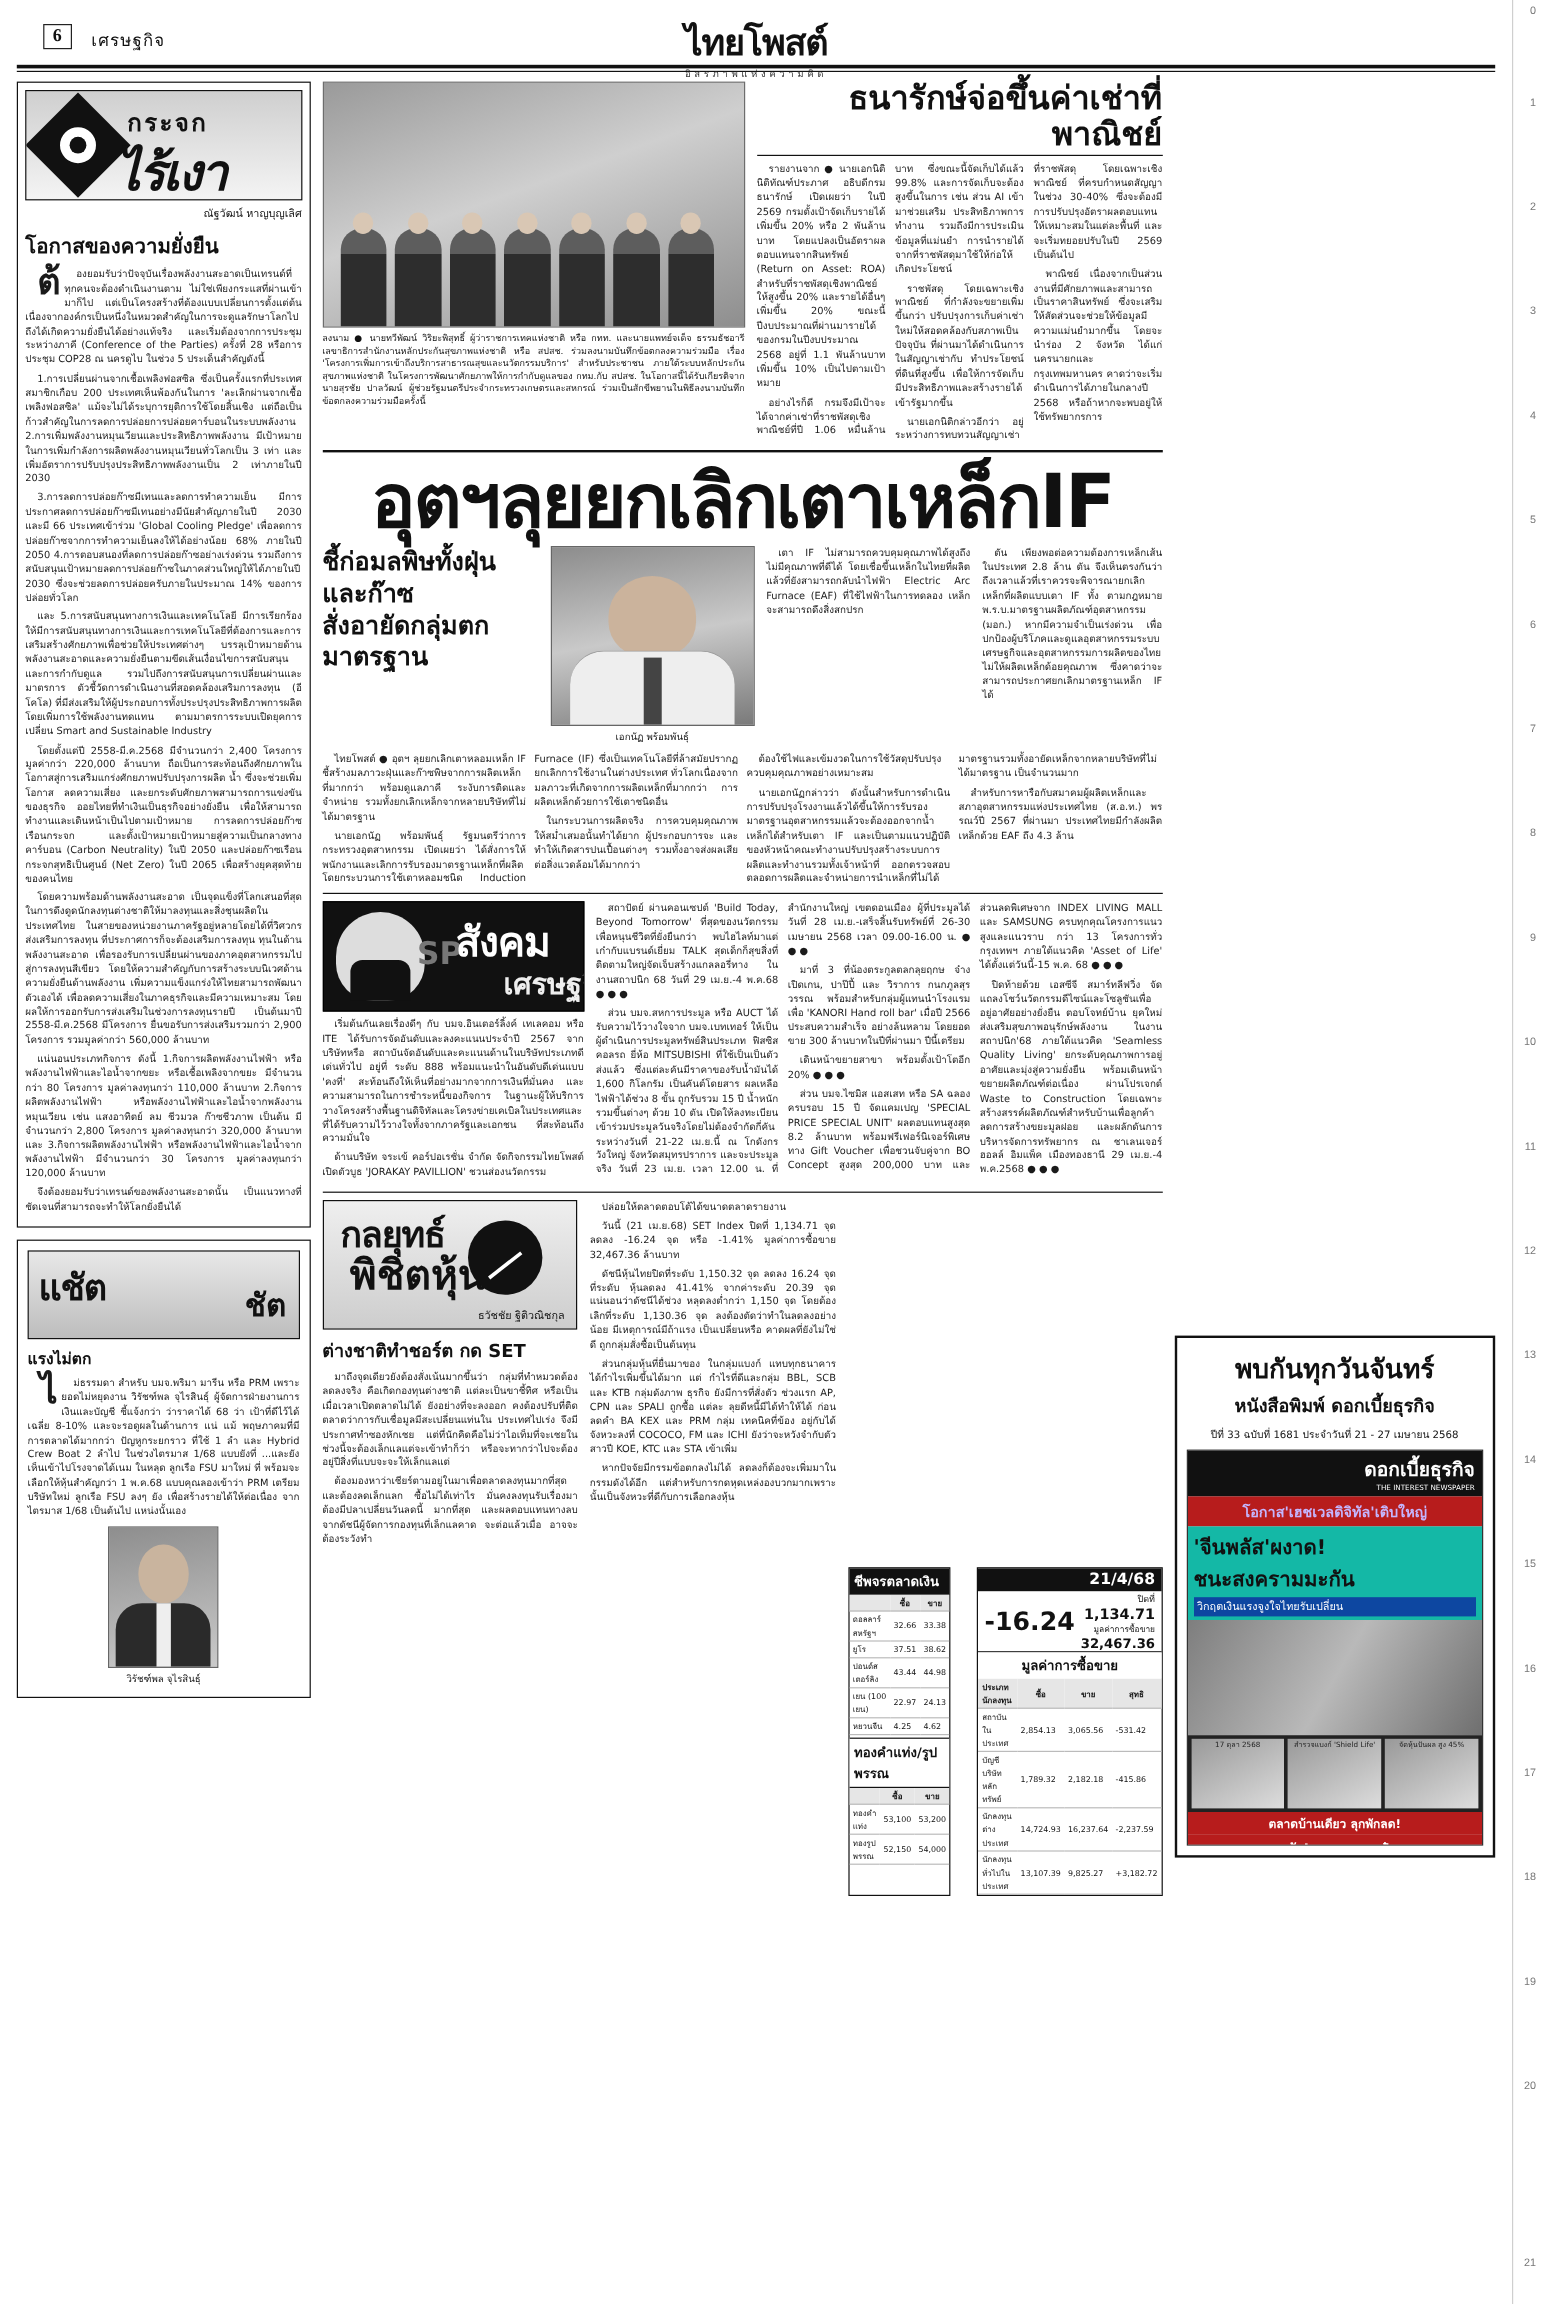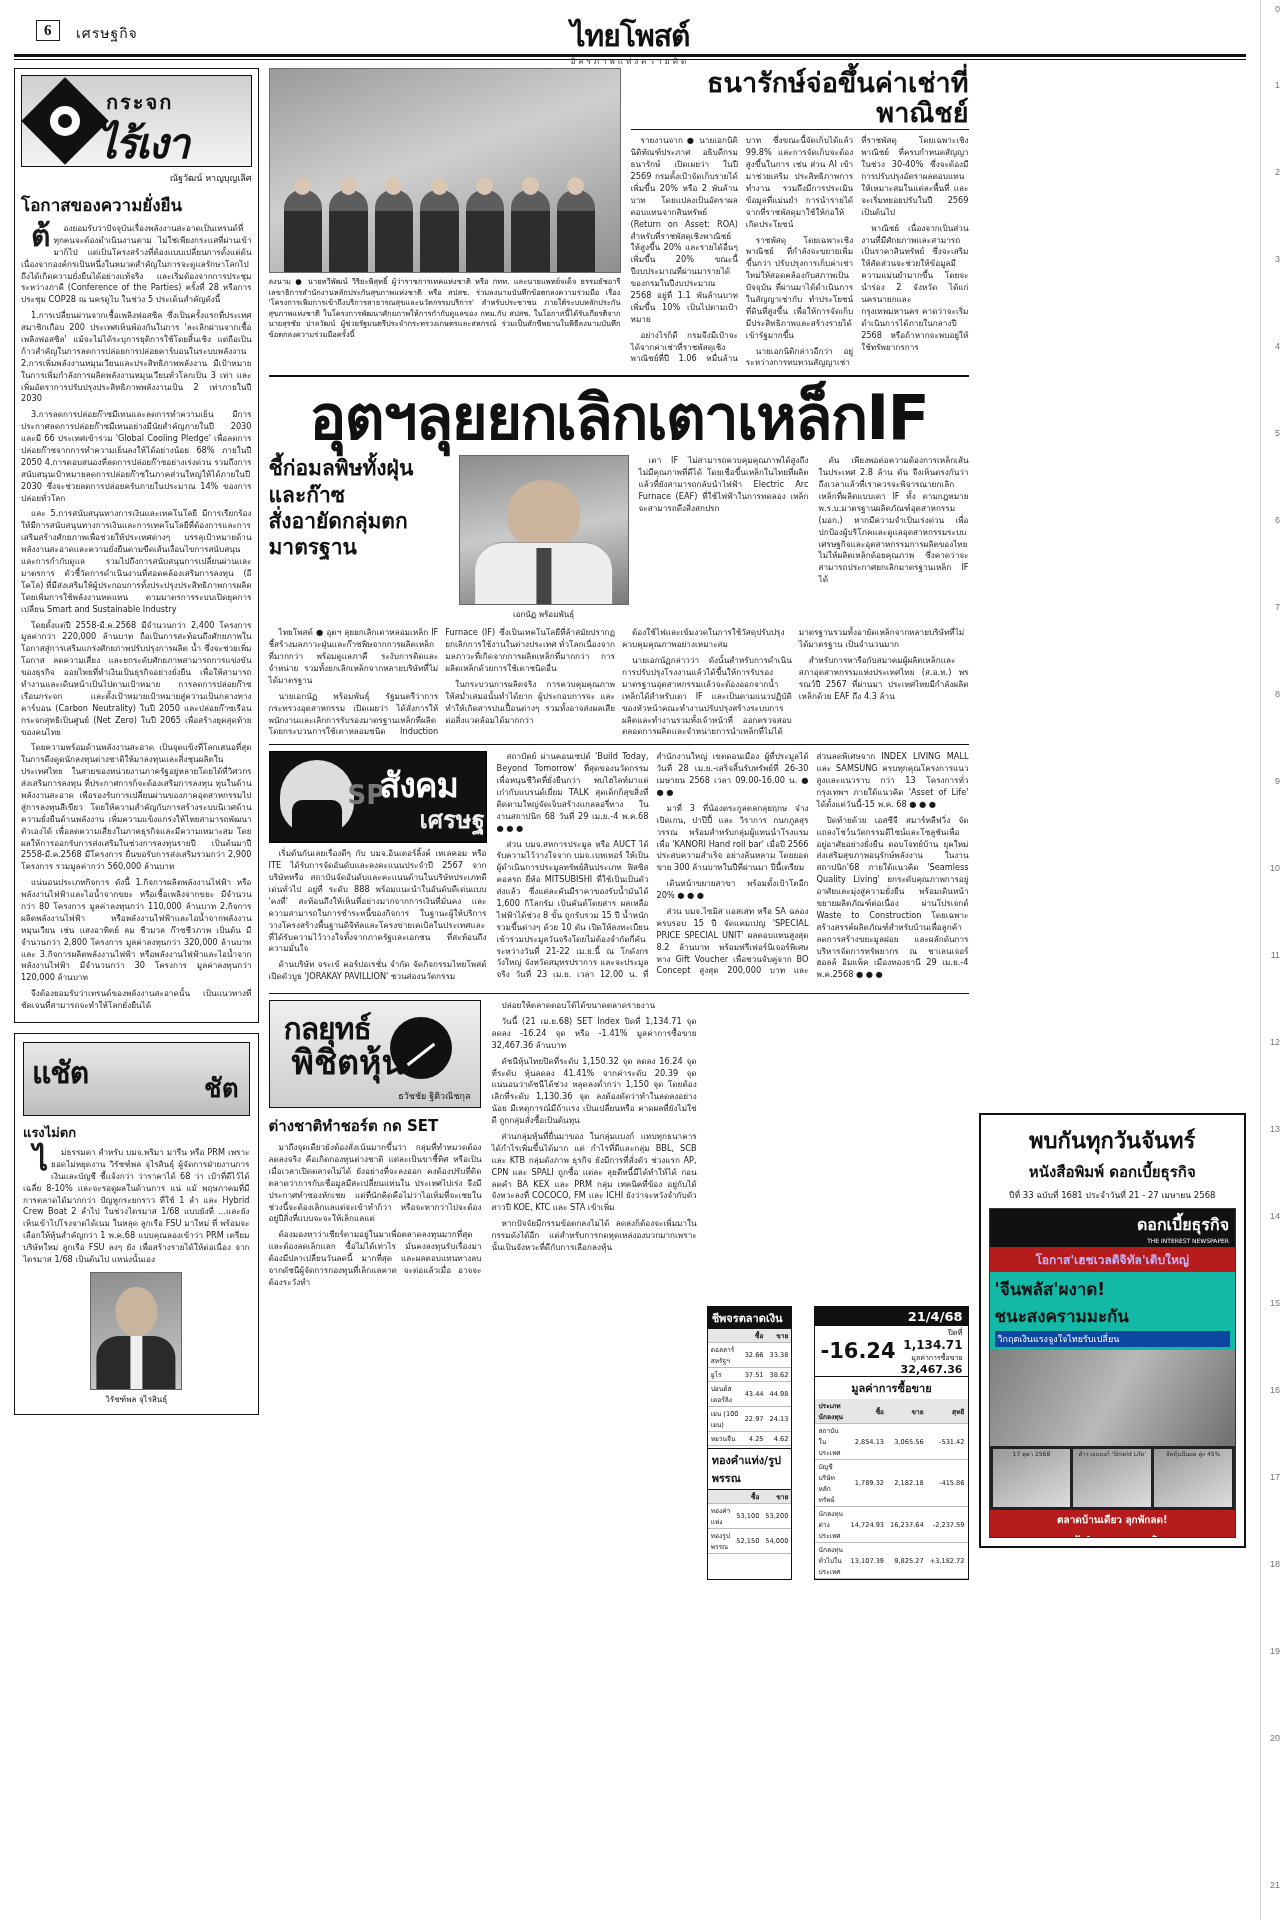--- a/index.html
+++ b/index.html
@@ -200,21 +200,21 @@
   }
   .cta-box .l1 { font-size:19px; font-weight:bold; }
   .cta-box .l2 { font-size:19px; font-weight:bold; margin-top:3px; }
 
   
   .mk-wrap { display:flex; gap:22px; margin-top:6px; }
   .mk-box { border:1px solid #111; flex:1; }
   .mk-title { background:#111; color:#fff; font-size:11px; font-weight:bold; padding:2px 4px; }
   .mk-title.white { background:#fff; color:#111; border-bottom:1px solid #111;}
   table.mk { width:100%; border-collapse:collapse; font-size:6.6px; }
-  table.mk th, table.mk td { border-bottom:1px solid #bbb; padding:1px 3px; text-align:right; }
+  table.mk th, table.mk td { border-bottom:1px solid #bbb; padding:1px 3px; }
   table.mk th:first-child, table.mk td:first-child { text-align:left; }
   table.mk th { background:#e6e6e6; font-weight:bold; }
   .set-head { background:#111; color:#fff; font-size:13px; font-weight:bold; padding:2px 5px; text-align:right;}
   .set-chg { font-size:21px; font-weight:bold; padding:2px 5px; }
 
   
   .ad-box { border:1px solid #111; margin-top:10px; padding:8px; }
   .ad-logo {
     background:linear-gradient(180deg,#e8e8e8,#bdbdbd); border:1px solid #111;
     height:74px; position:relative; overflow:hidden;

